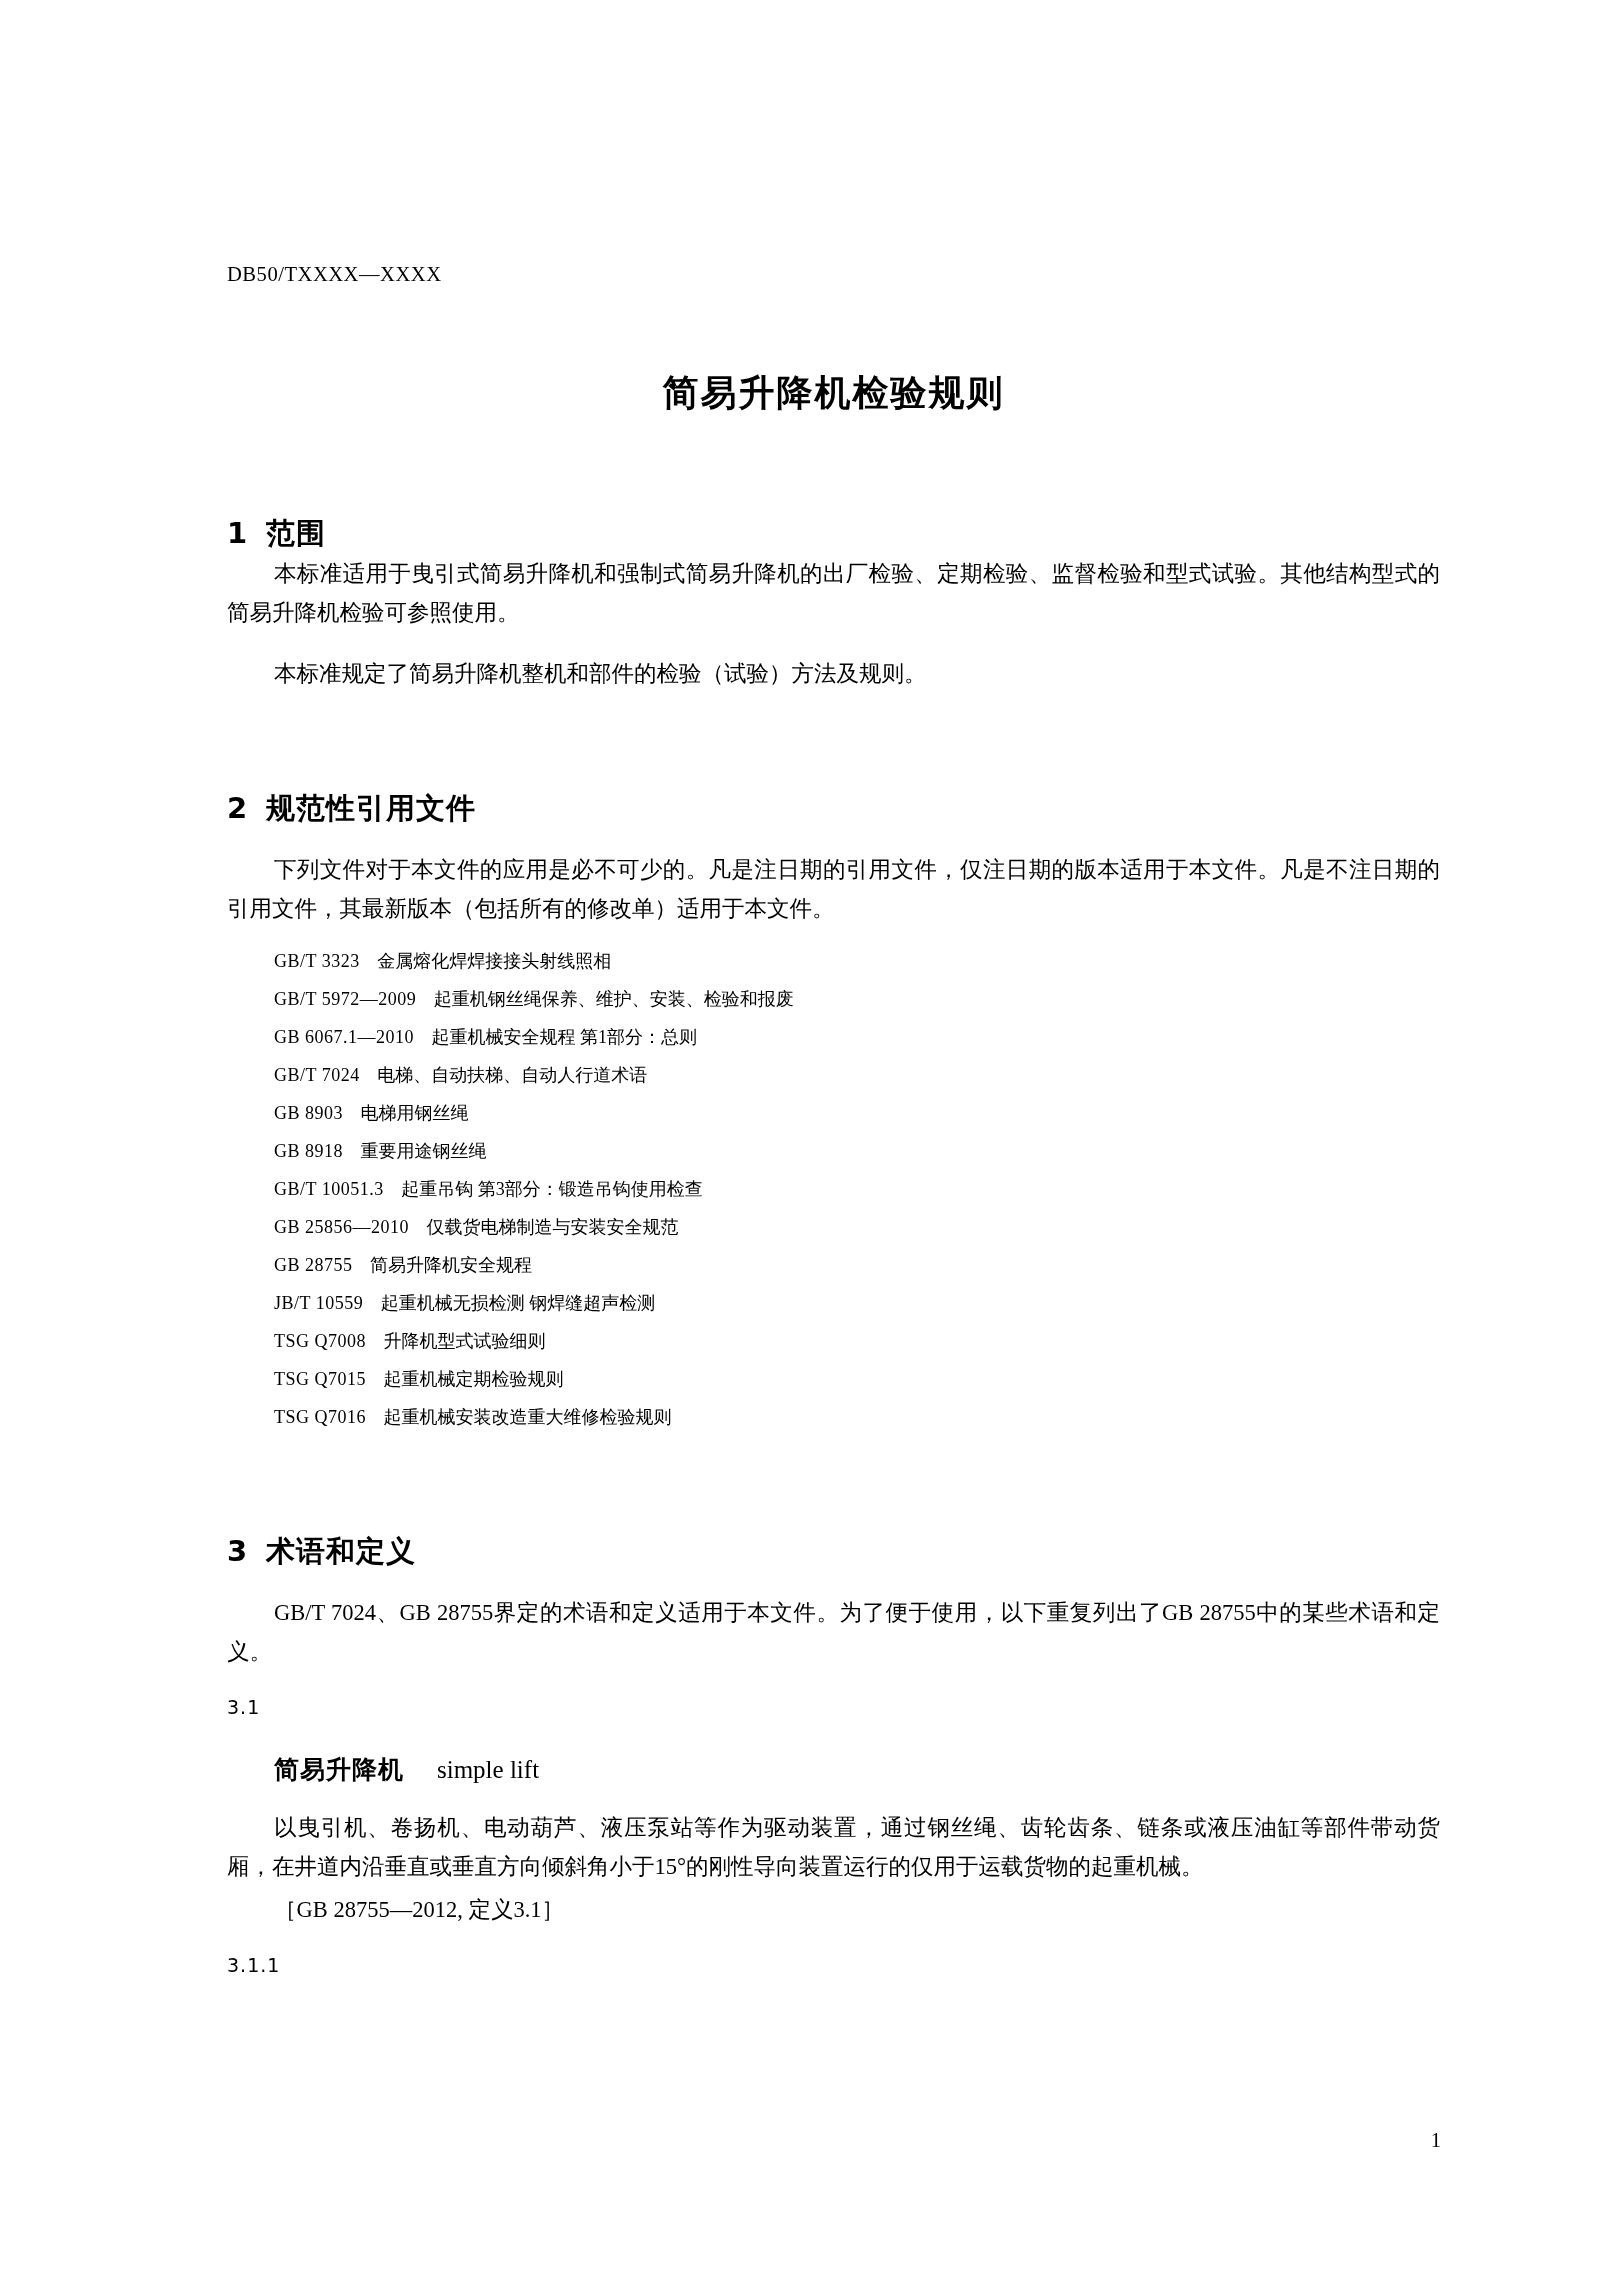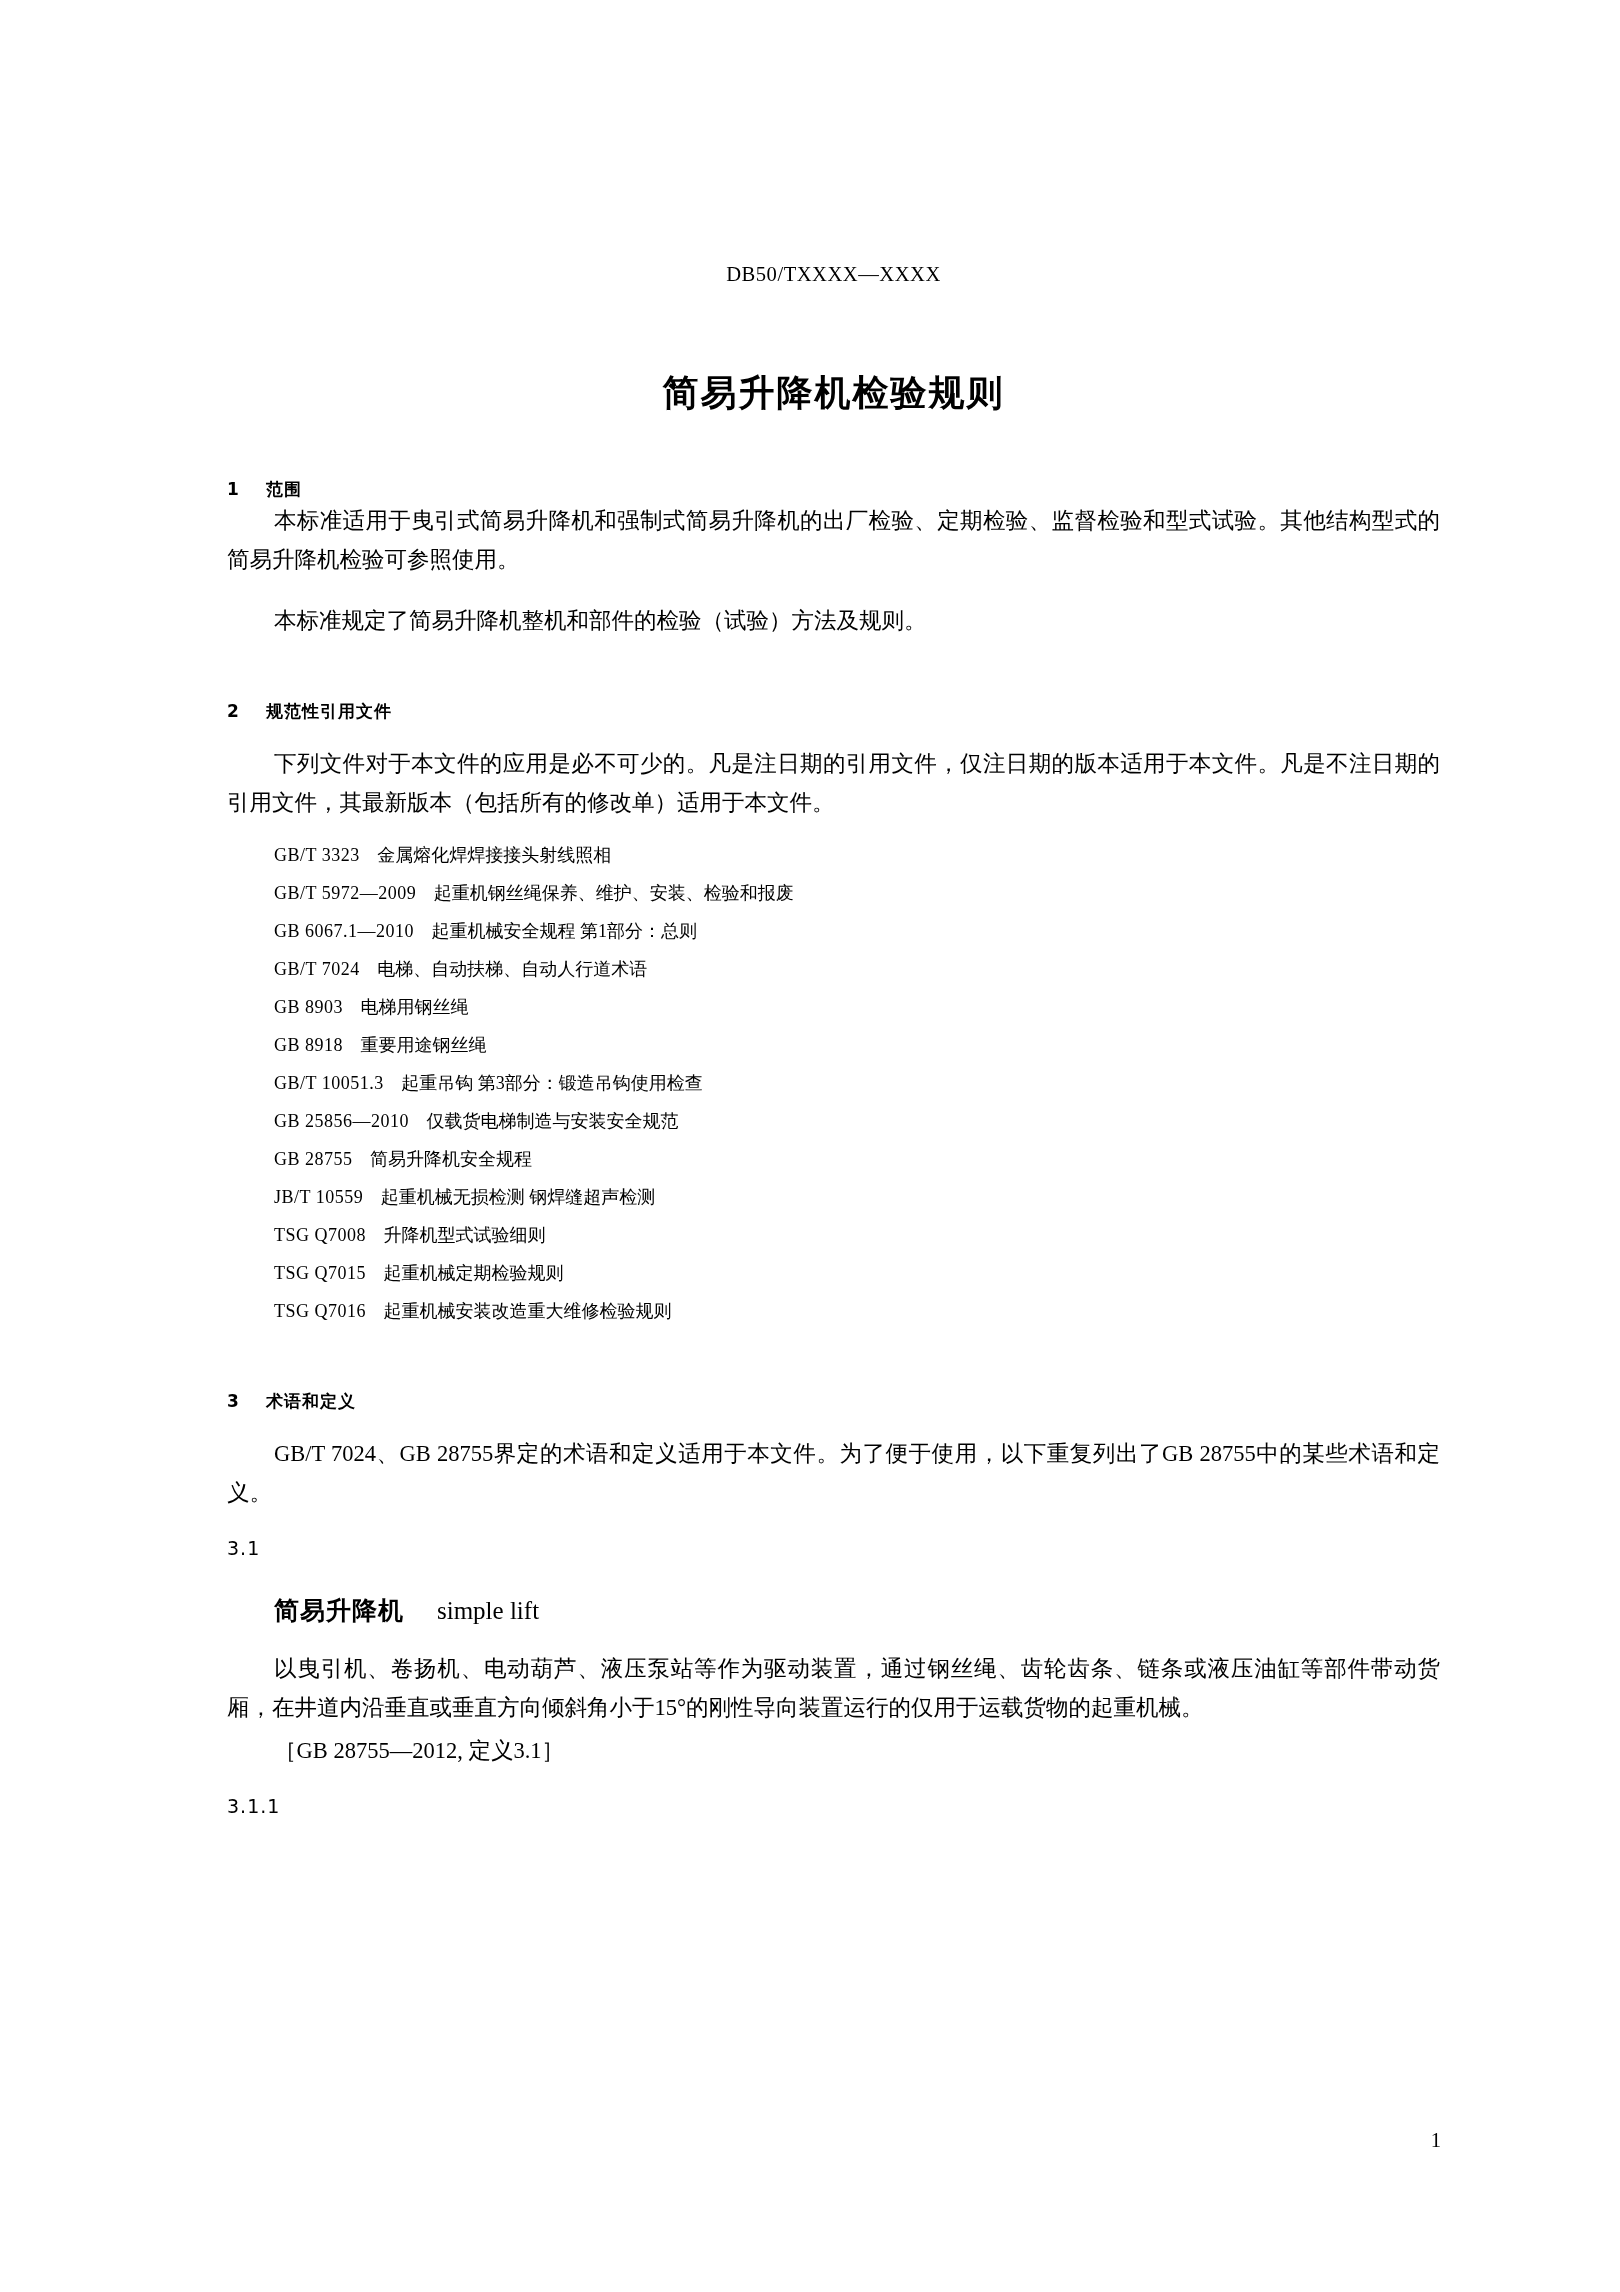--- a/index.html
+++ b/index.html
@@ -22,38 +22,38 @@
     box-sizing: border-box;
     padding: 0;
   }
   .content {
     position: absolute;
     left: 227px;
     top: 0;
     width: 1213px;
   }
   .header-code {
-    text-align: center;
+    text-align: left;
     font-size: 20.6px;
     letter-spacing: 0.5px;
     margin-top: 263px;
     font-family: "Liberation Serif", "DejaVu Serif", serif;
   }
   .doc-title {
     text-align: center;
     font-size: 36px;
     font-weight: bold;
     margin-top: 83px;
     letter-spacing: 2px;
     font-family: "DejaVu Sans", "Liberation Sans", sans-serif;
   }
   .sec-head {
-    font-size: 17px;
+    font-size: 29px;
     font-weight: bold;
-    margin-top: 60px;
+    margin-top: 96px;
     font-family: "DejaVu Sans", "Liberation Sans", sans-serif;
     letter-spacing: 1px;
   }
   .sec-head .num {
     display: inline-block;
     width: 39px;
   }
   .para {
     font-size: 22.5px;
     line-height: 39px;

